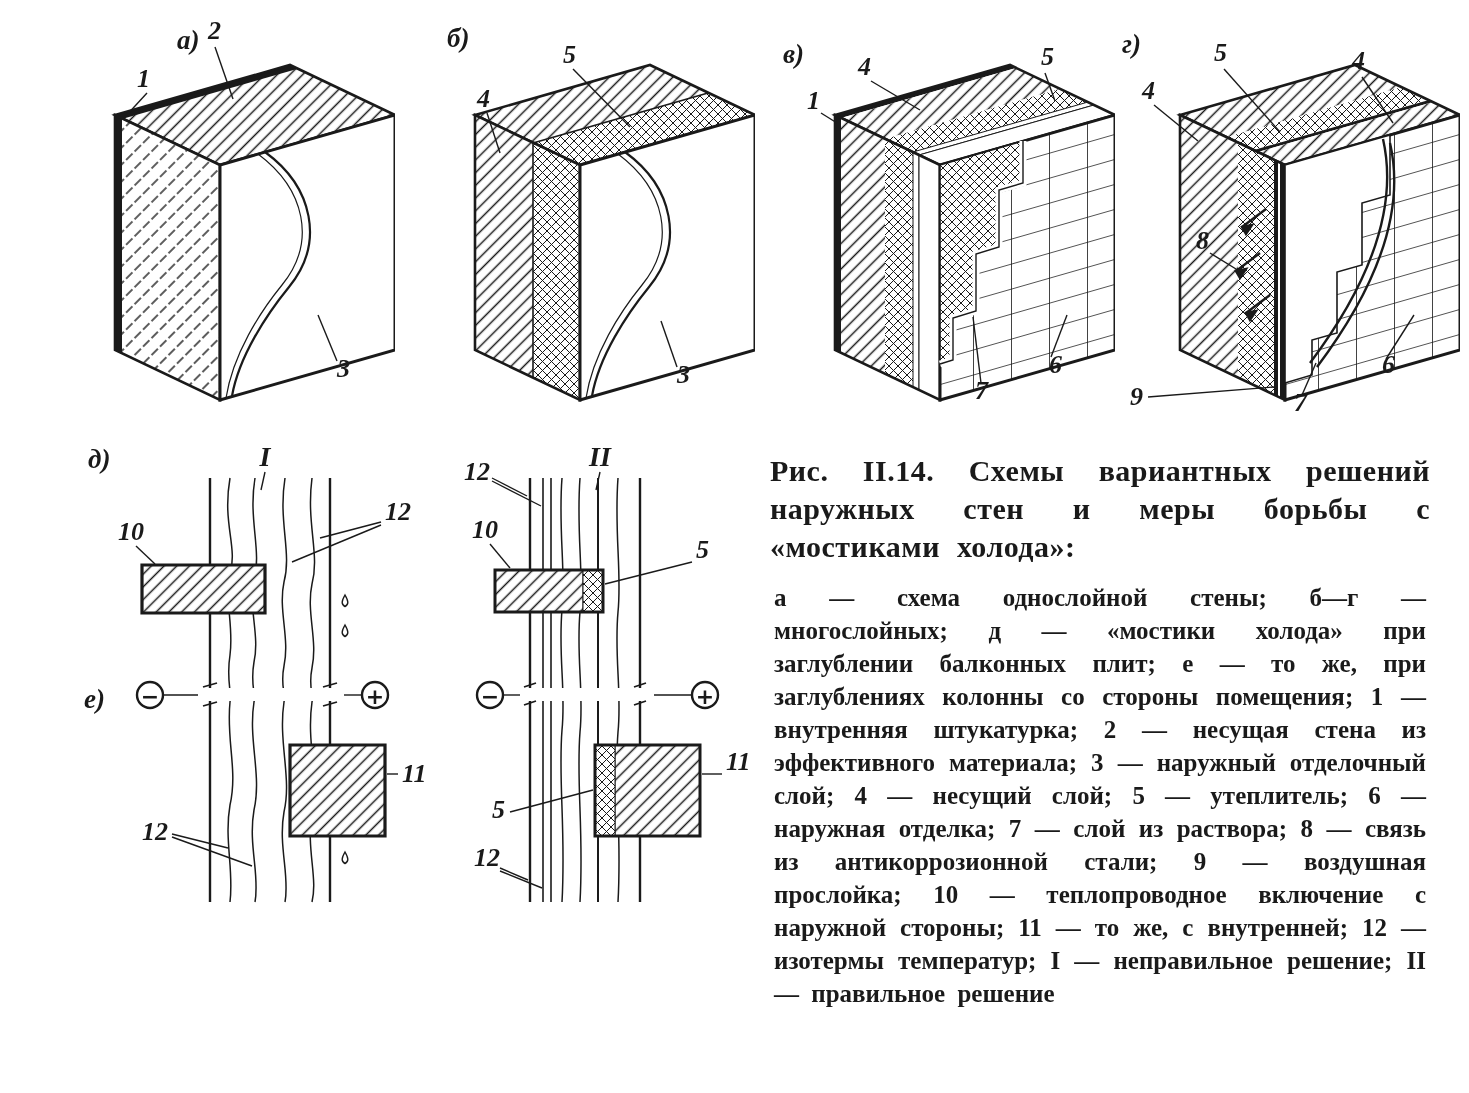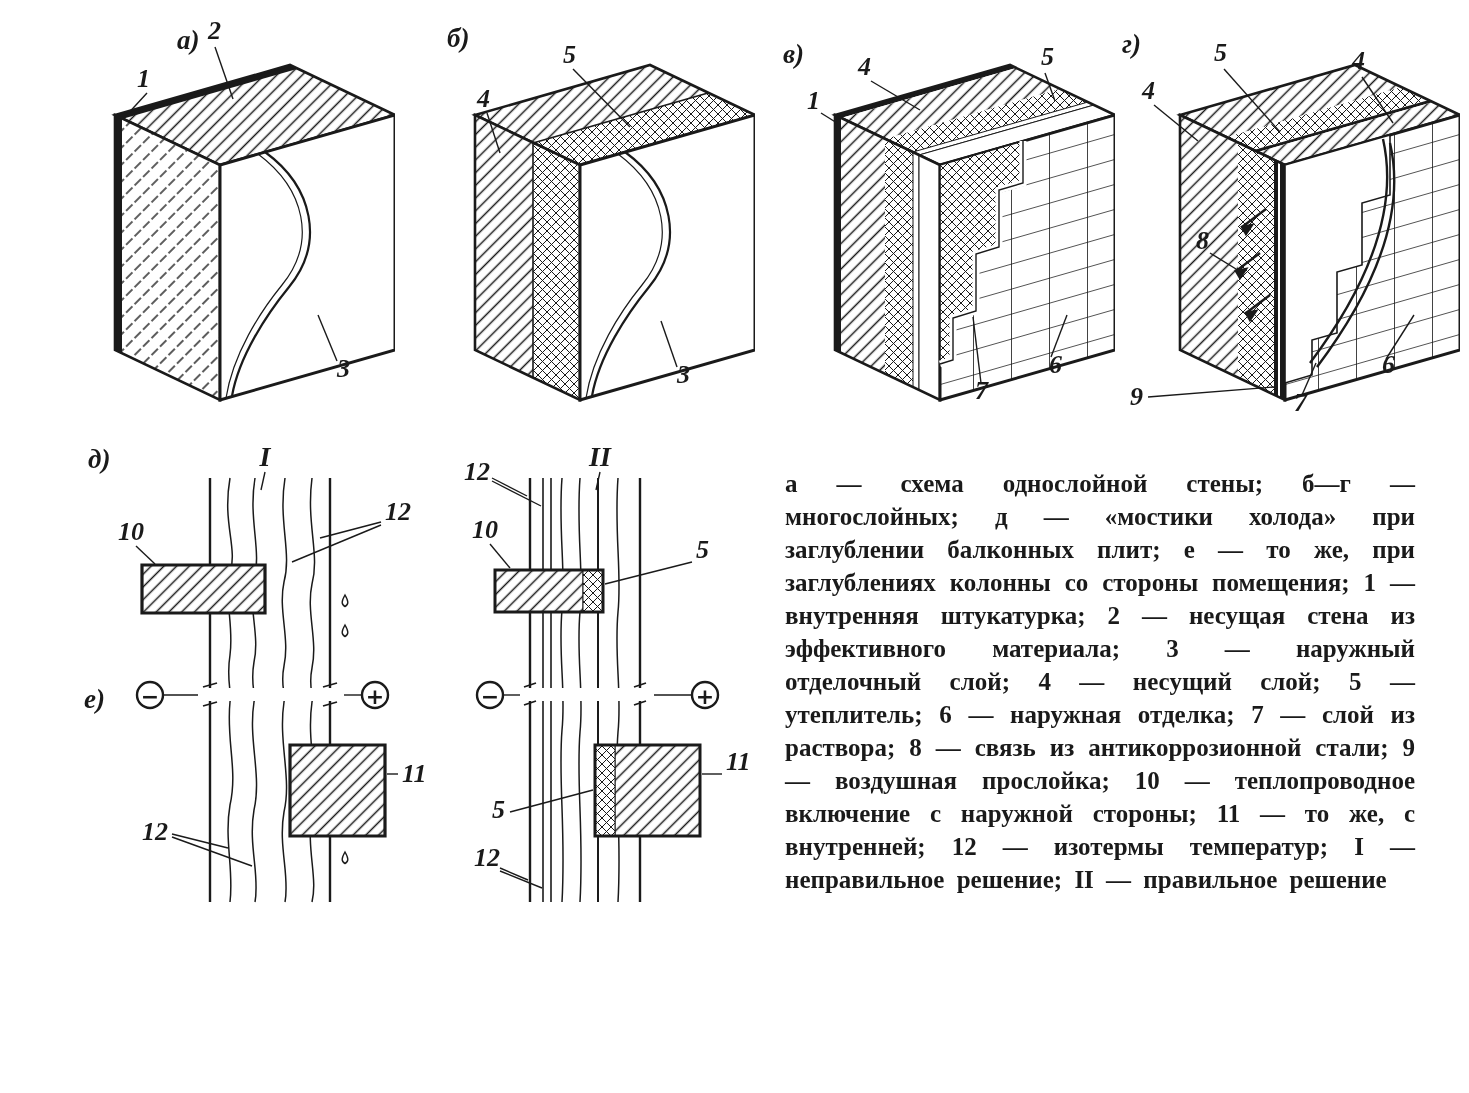--- a/index.html
+++ b/index.html
@@ -9,21 +9,21 @@
   svg text{fill:#1a1a1a;}
   .lbl{font:italic bold 26px "Liberation Serif",serif;}
   .plt{font:italic bold 27px "Liberation Serif",serif;}
   .rom{font:italic bold 28px "Liberation Serif",serif;}
   .sign{font:bold 22px "DejaVu Sans",sans-serif;}
   .ldr{stroke:#1a1a1a;stroke-width:1.4;fill:none;}
   .edge{fill:none;stroke:#1a1a1a;stroke-width:2.6;}
   .caption{position:absolute;left:770px;top:452px;width:660px;}
   .caption h2{margin:0 0 16px 0;font:bold 30px/1.26 "Liberation Serif",serif;
               letter-spacing:.5px;word-spacing:9px;text-align:justify;}
-  .caption p{margin:15px;font:bold 25px/1.32 "Liberation Serif",serif;
+  .caption p{margin:4px;font:bold 25px/1.32 "Liberation Serif",serif;
              word-spacing:6px;text-align:justify;}
 </style>
 </head>
 <body>
 
 <div class="stage">
 
   <svg width="0" height="0" style="position:absolute">
     <defs>
       <pattern id="hatch" width="9" height="9" patternUnits="userSpaceOnUse" patternTransform="rotate(45)">
@@ -278,16 +278,17 @@
       <line class="ldr" x1="282" y1="334" x2="262" y2="334"></line>
       <text class="lbl" x="52" y="378">5</text>
       <line class="ldr" x1="70" y1="372" x2="153" y2="350"></line>
       <text class="lbl" x="34" y="426">12</text>
       <line class="ldr" x1="60" y1="428" x2="88" y2="440"></line>
       <line class="ldr" x1="60" y1="431" x2="102" y2="448"></line>
     </g>
   </svg>
 
   <div class="caption">
+    <h2>Рис. II.14. Схемы вариантных решений наружных стен и меры борьбы с «мостиками холода»:</h2>
     <p>а — схема однослойной стены; б—г — многослойных; д — «мостики холода» при заглублении балконных плит; е — то же, при заглублениях колонны со стороны помещения; 1 — внутренняя штукатурка; 2 — несущая стена из эффективного материала; 3 — наружный отделочный слой; 4 — несущий слой; 5 — утеплитель; 6 — наружная отделка; 7 — слой из раствора; 8 — связь из антикоррозионной стали; 9 — воздушная прослойка; 10 — теплопроводное включение с наружной стороны; 11 — то же, с внутренней; 12 — изотермы температур; I — неправильное решение; II — правильное решение</p>
   </div>
 
 </div>
 
 </body></html>

